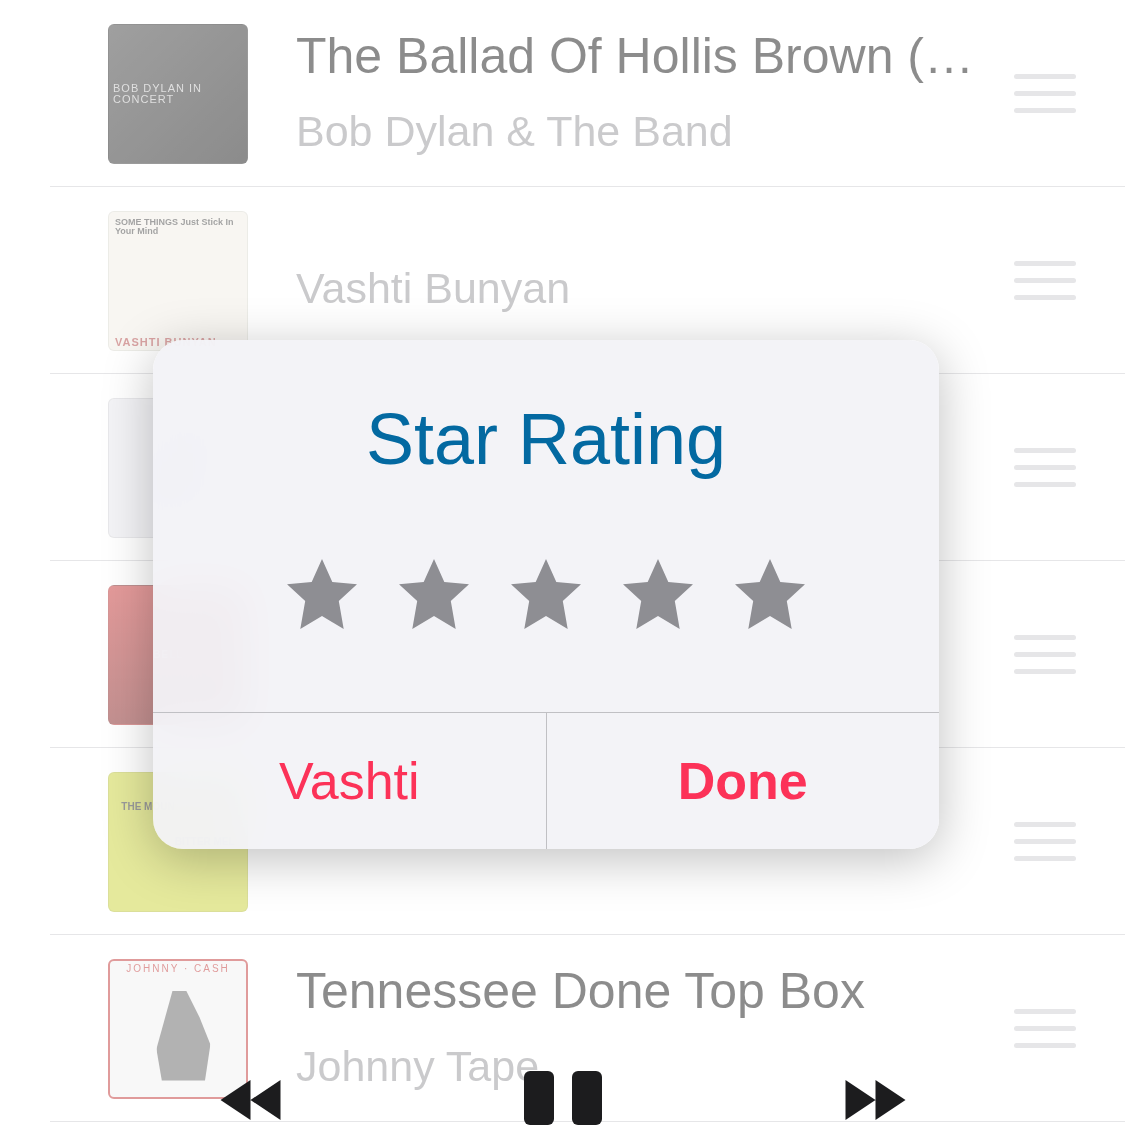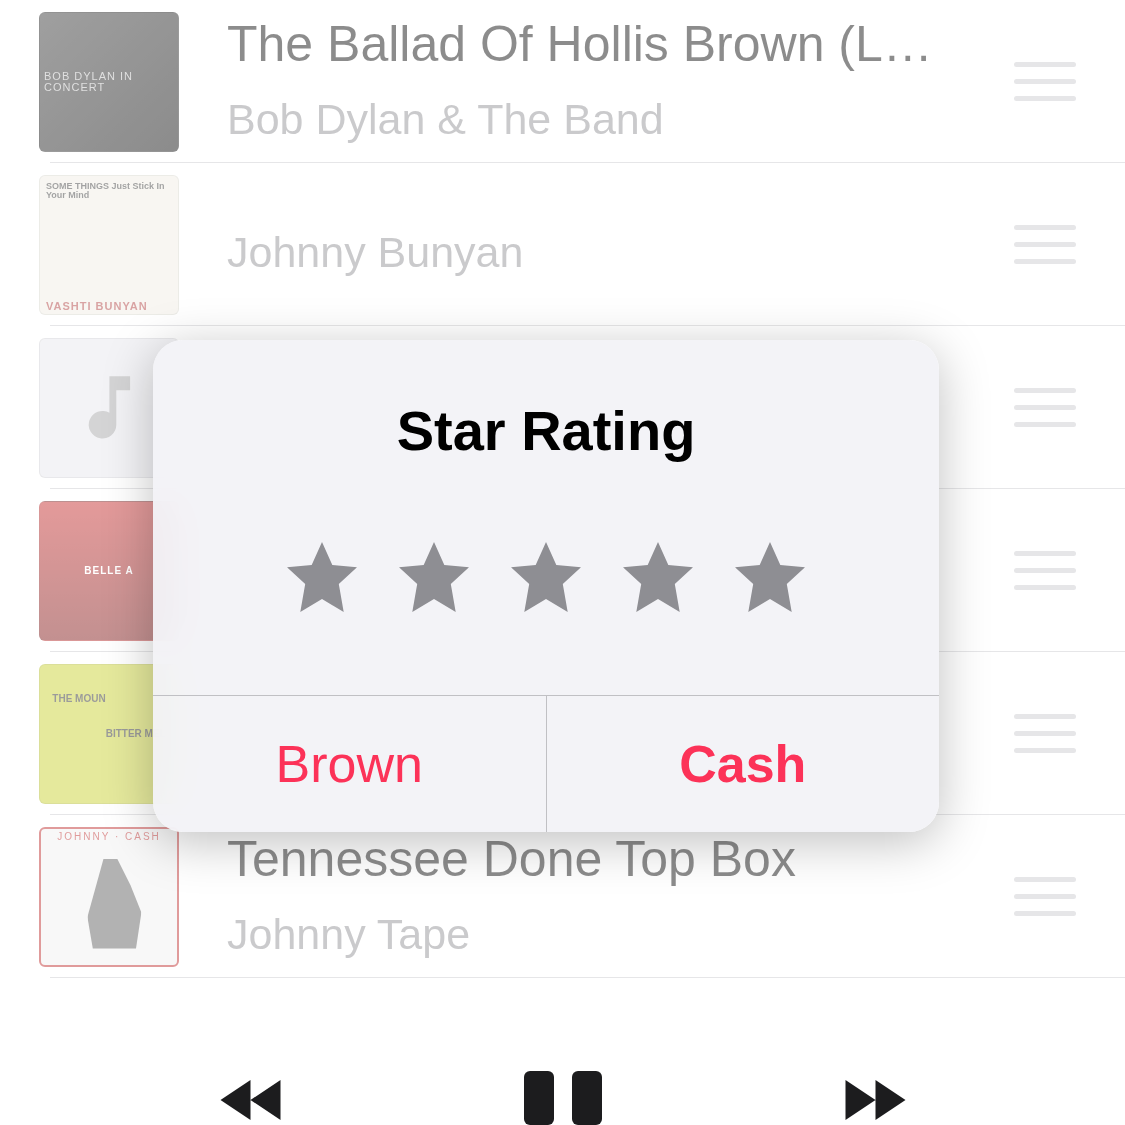--- a/index.html
+++ b/index.html
@@ -18,22 +18,22 @@
   }
 
   
   .song-list {
     width: 100%;
     height: 100%;
   }
   .song-row {
     display: flex;
     align-items: center;
-    height: 163px;
-    padding-left: 39px;
+    height: 187px;
+    padding-left: 108px;
     position: relative;
   }
   .song-row::after {
     content: "";
     position: absolute;
     left: 50px;
     right: 0;
     bottom: 0;
     height: 1px;
     background: #c8c7cc;
@@ -113,23 +113,23 @@
     overflow: hidden;
     background: rgba(242,242,247,0.94);
     box-shadow: 0 10px 50px rgba(0,0,0,0.25);
     backdrop-filter: blur(20px);
   }
   .modal-head {
     text-align: center;
     padding: 58px 30px 0 30px;
   }
   .modal-title {
-    font-size: 56px;
-    font-weight: 700;
-    color: #000000;
+    font-size: 72px;
+    font-weight: 400;
+    color: #0369a1;
   }
   .stars {
     display: flex;
     justify-content: center;
     gap: 28px;
     padding: 72px 0 76px 0;
   }
   .star {
     width: 84px;
     height: 84px;
@@ -222,21 +222,21 @@
           <span></span>
           <span></span>
           <span></span>
         </div>
     </div>
   </div>
 
   <div class="song-row">
     <div class="artwork art-vashti"></div>
     <div class="text-col">
-      <div class="artist">Johnny Bunyan</div>
+      <div class="artist">Vashti Bunyan</div>
     </div>
     <div class="drag">
       <div class="drag-lines">
           <span></span>
           <span></span>
           <span></span>
         </div>
     </div>
   </div>
 
@@ -333,22 +333,22 @@
           <path d="M12 2l2.95 6.58L22 9.24l-5.2 4.73L18.2 22 12 18.27 5.8 22l1.4-8.03L2 9.24l7.05-.66z"></path>
         </svg>
     </div>
     <div class="star">
       <svg viewBox="0 0 24 24">
           <path d="M12 2l2.95 6.58L22 9.24l-5.2 4.73L18.2 22 12 18.27 5.8 22l1.4-8.03L2 9.24l7.05-.66z"></path>
         </svg>
     </div>
   </div>
   <div class="modal-buttons">
-    <div class="modal-btn">Brown</div>
-    <div class="modal-btn">Cash</div>
+    <div class="modal-btn">Vashti</div>
+    <div class="modal-btn">Done</div>
   </div>
 </div>
 
 <div class="player-bar">
   <div class="pb-icon">
     <svg viewBox="0 0 64 40" width="90" height="50">
         <path d="M30 20L54 4v32zM6 20L30 4v32z"></path>
       </svg>
   </div>
   <div class="pb-icon">

